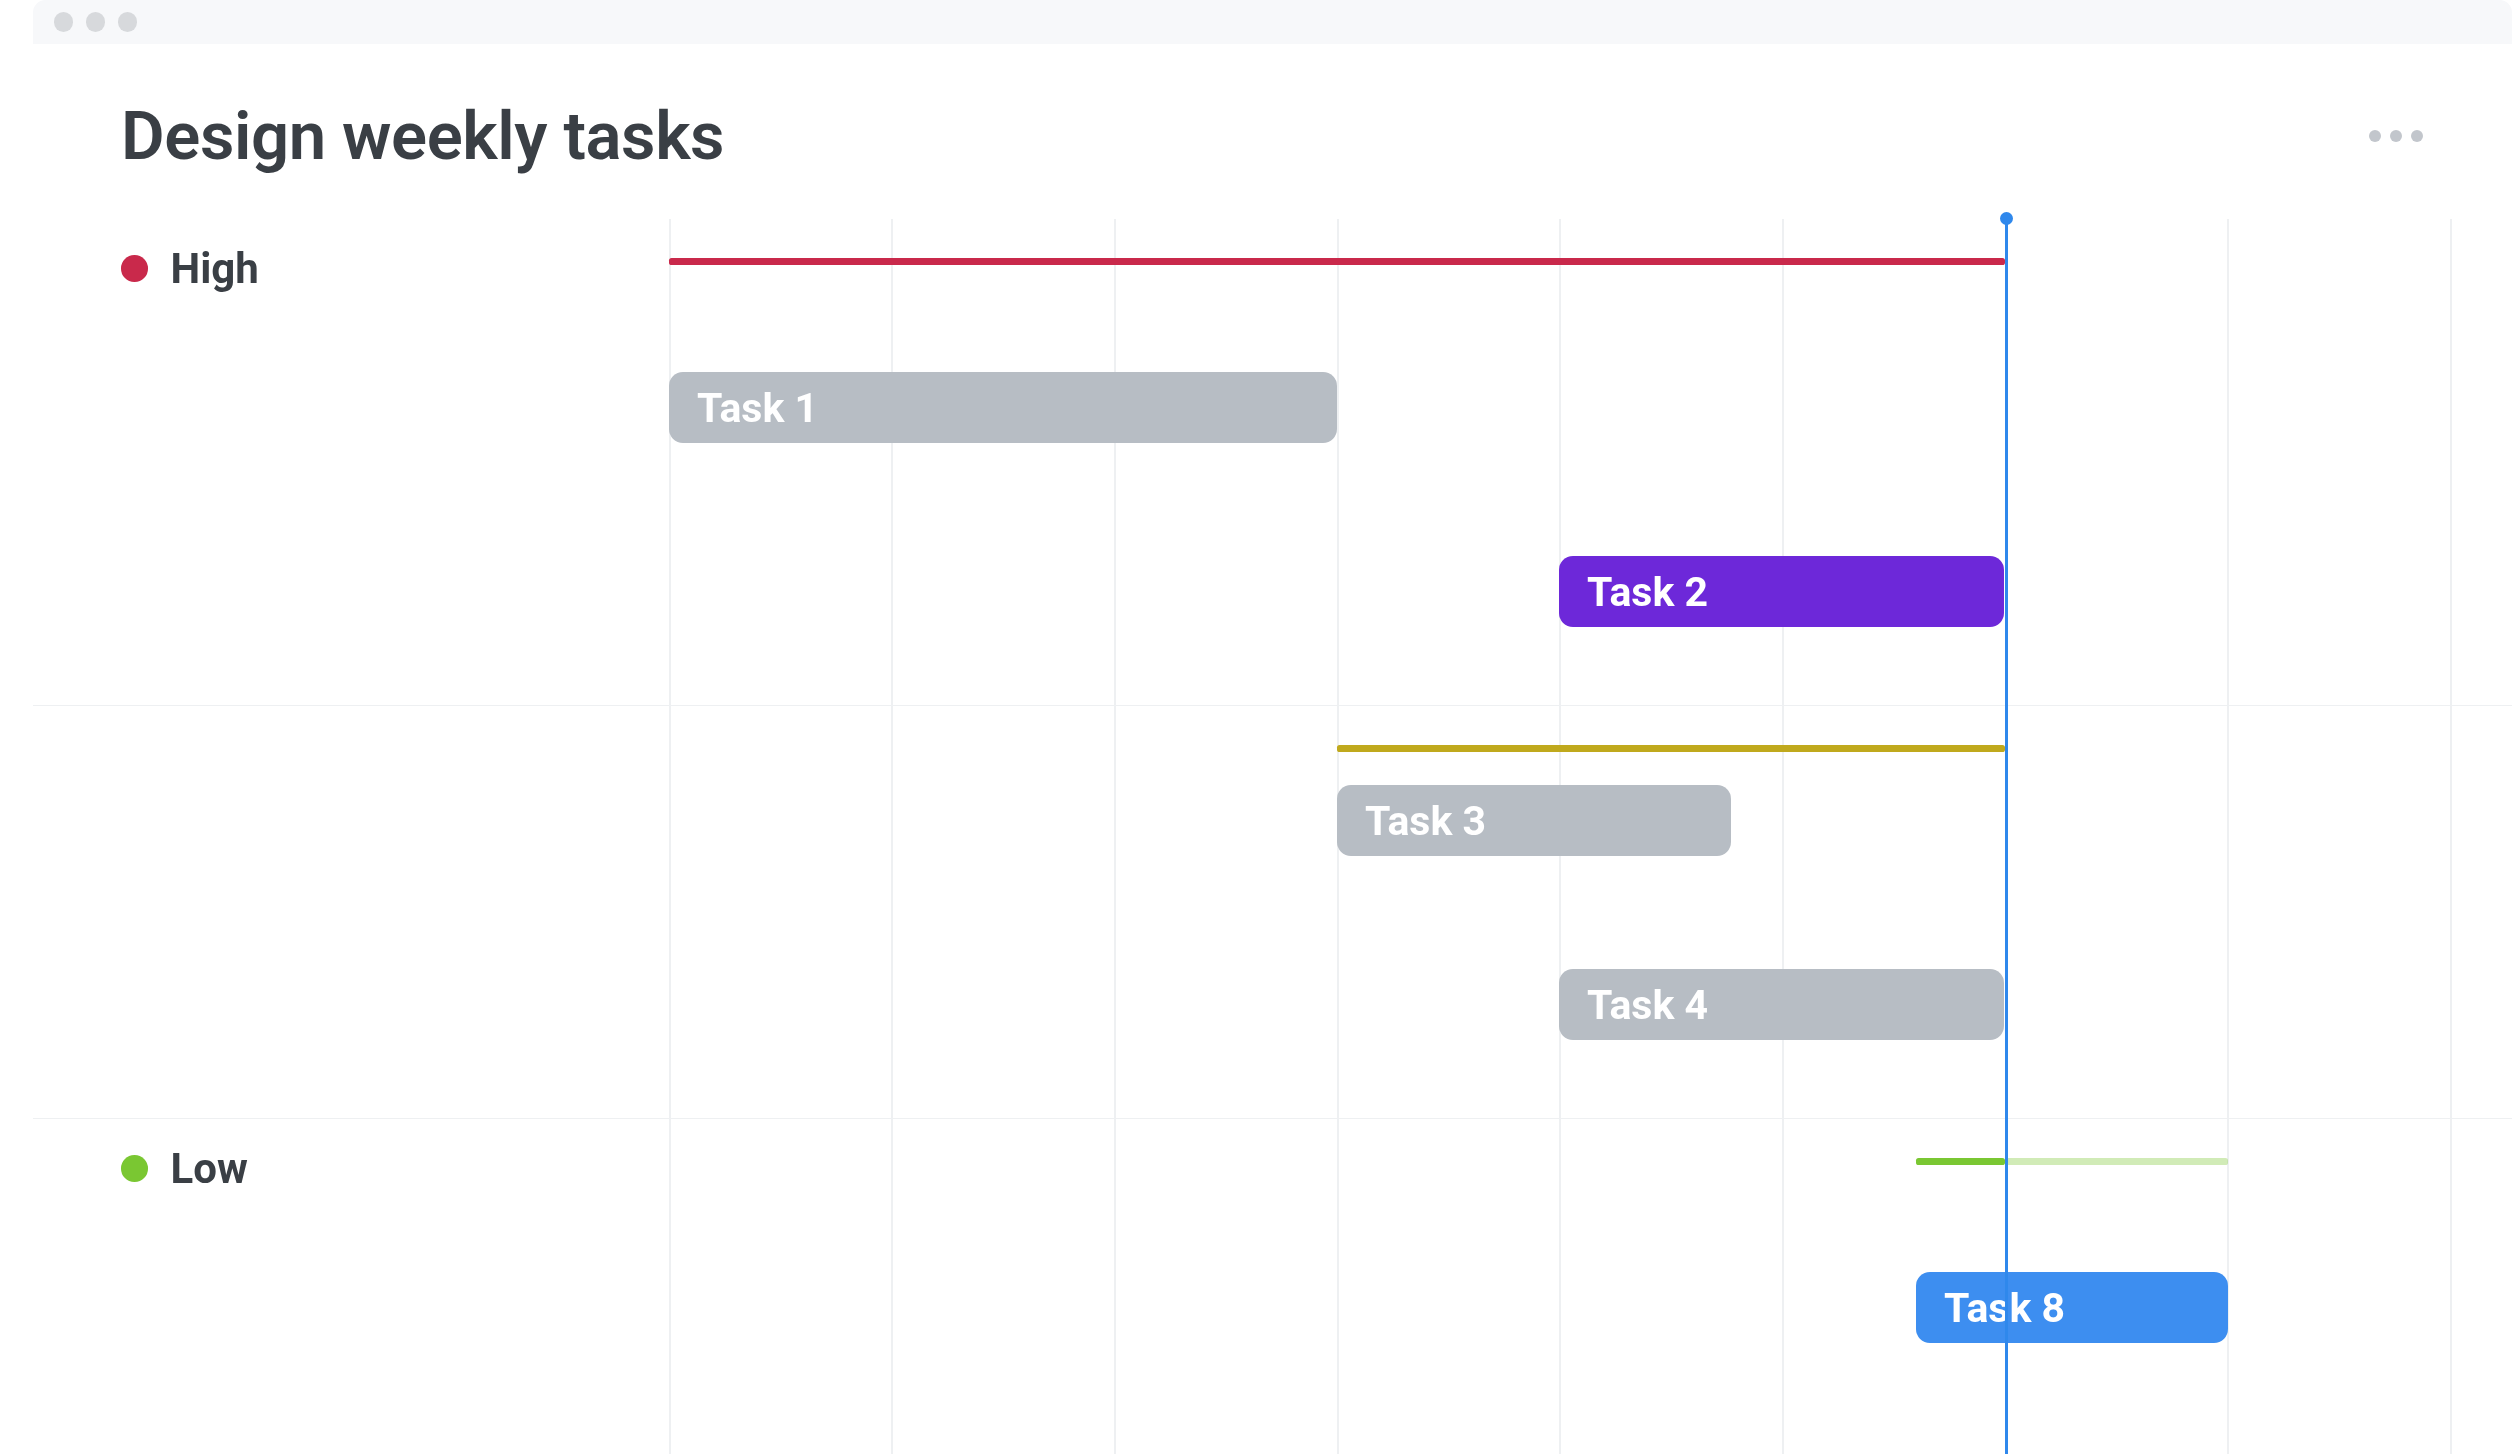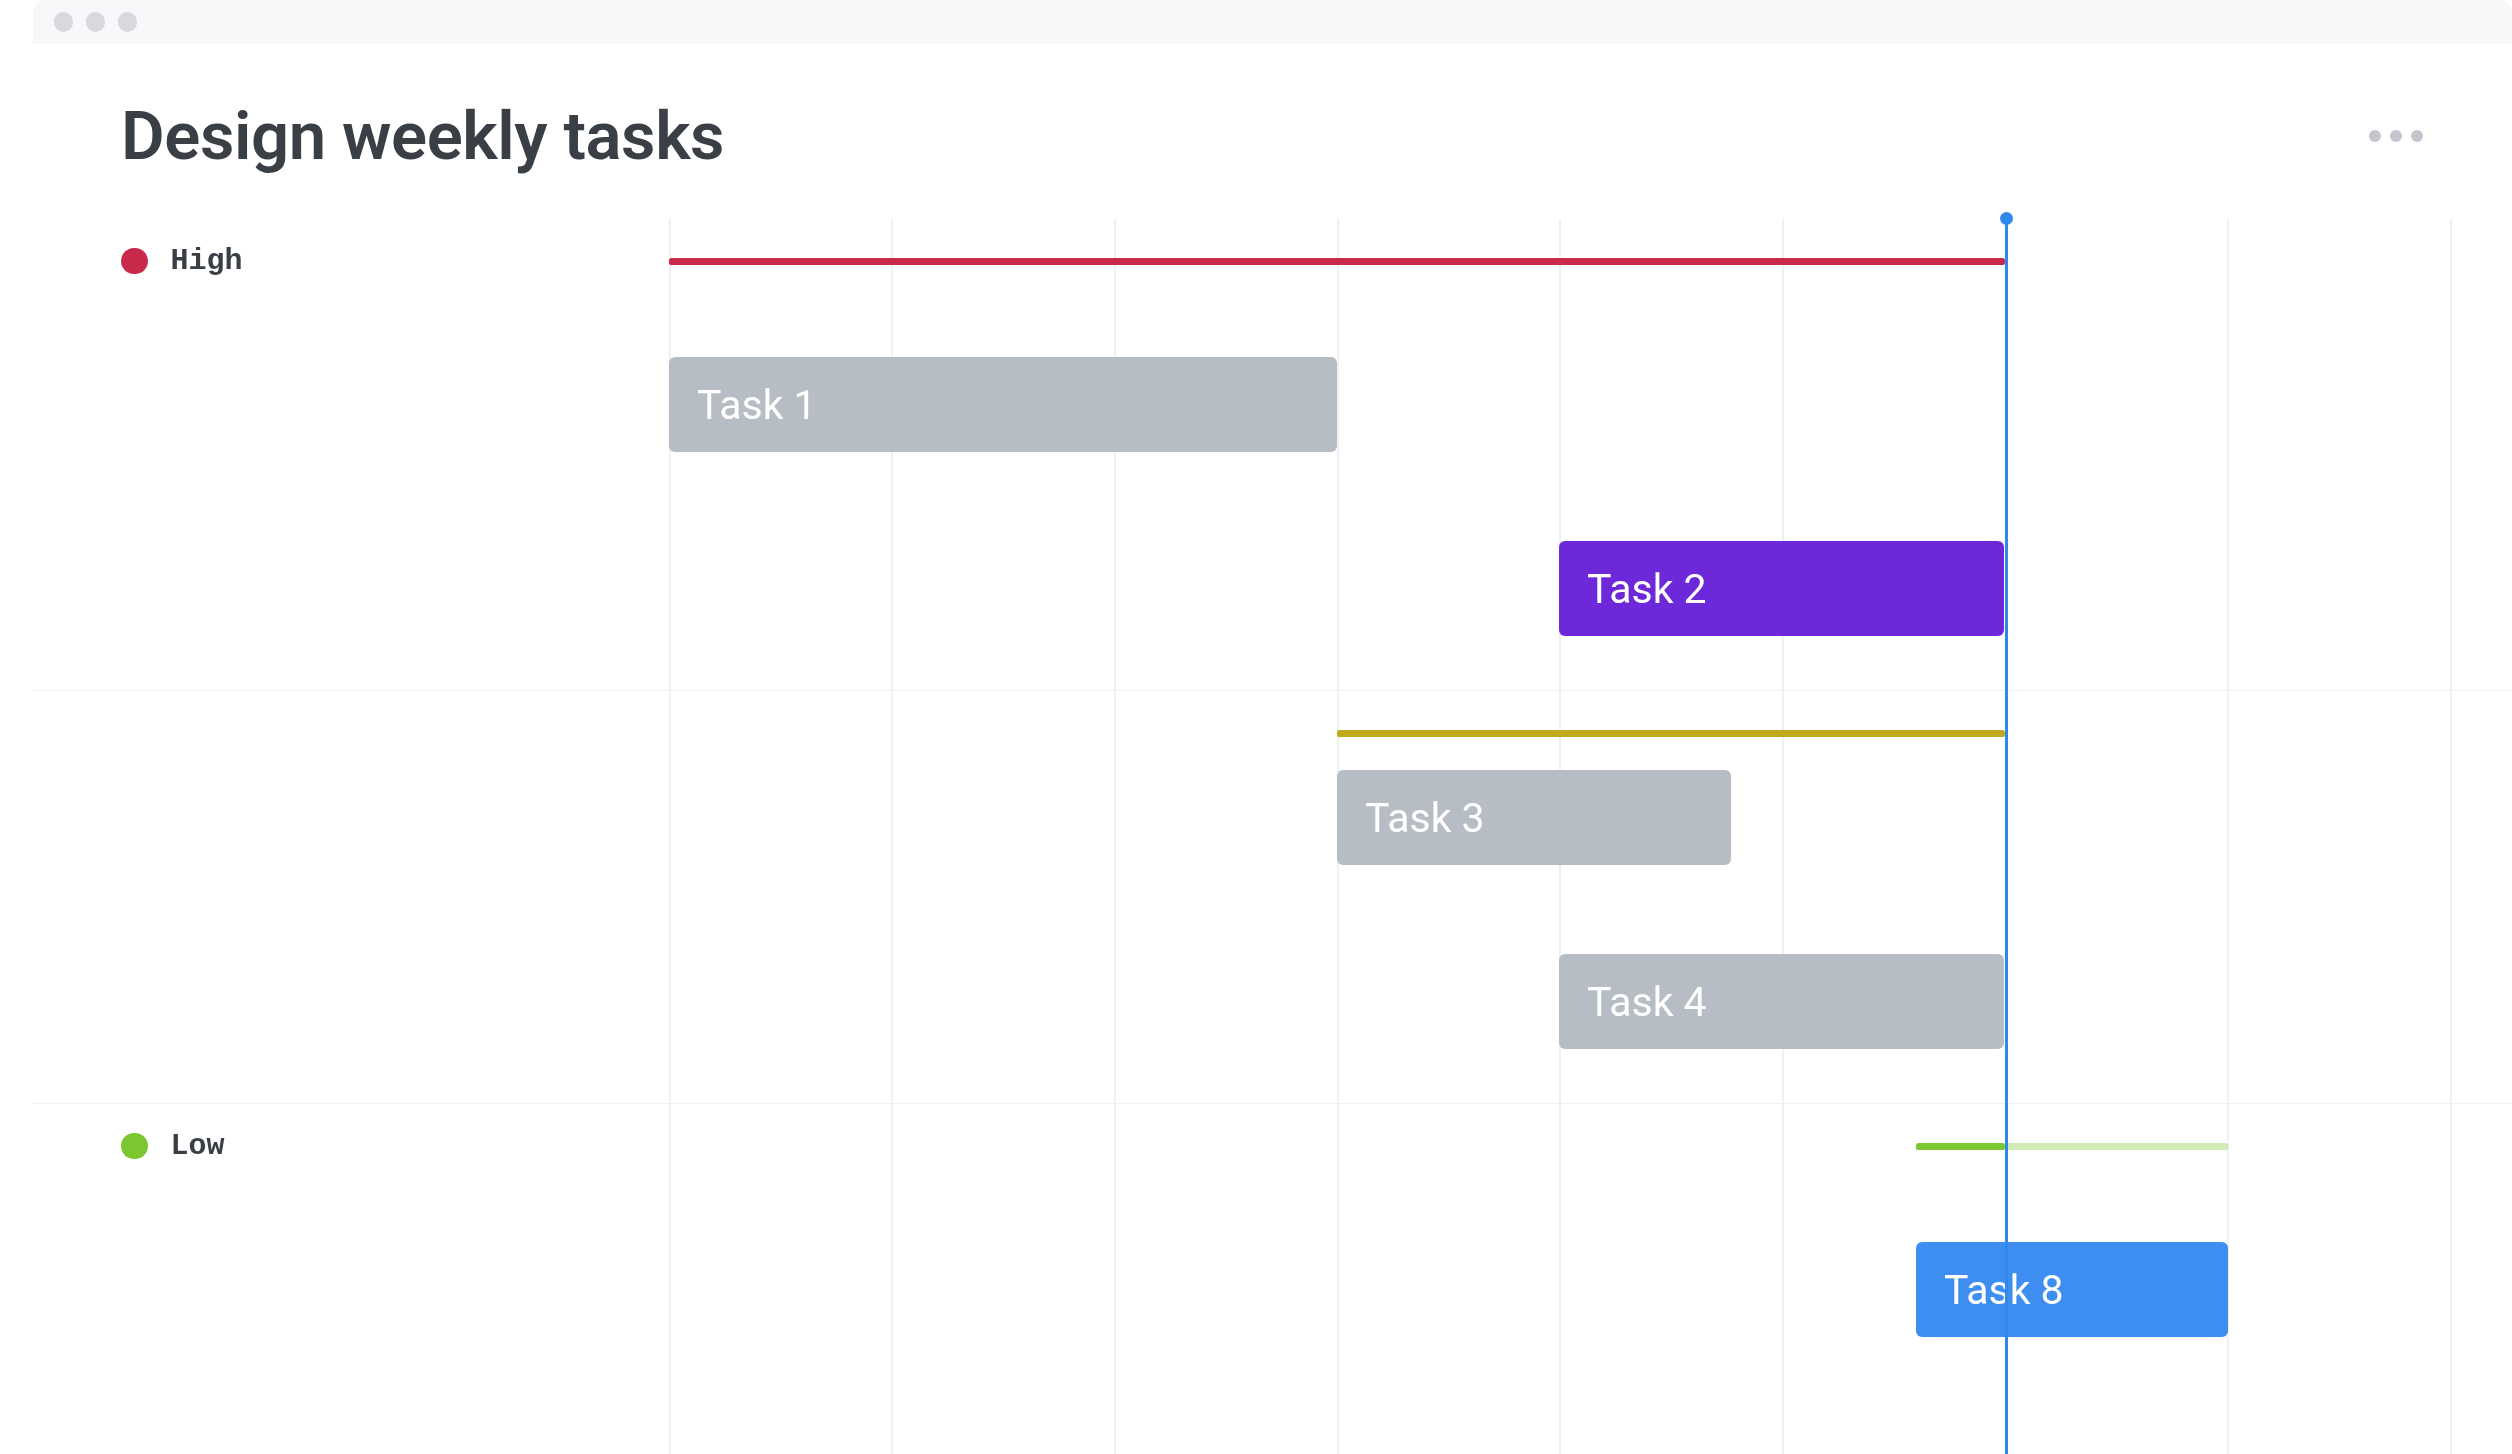--- a/index.html
+++ b/index.html
@@ -107,24 +107,23 @@
     display: flex;
     align-items: center;
     gap: 23px;
     padding: 25px 0 0 88px;
   }
   .group-dot {
     width: 26.5px; height: 26.5px;
     border-radius: 50%;
   }
   .group-label {
-    font-size: 30px;
+    font-size: 42px;
     font-weight: 700;
     color: #3a3f45;
-    font-family: Liberation Mono, monospace;
   }
 
   .group-bar-row {
     position: absolute;
     top: 39px;
     left: 0; right: 0;
     height: 7px;
     pointer-events: none;
   }
   .group-bar {
@@ -135,28 +134,28 @@
   .group-bar.faded {
     opacity: 0.35;
   }
 
   .task-row {
     position: relative;
     height: 184px;
   }
   .task-bar {
     position: absolute;
-    height: 95px;
-    border-radius: 6px;
+    height: 71px;
+    border-radius: 14px;
     display: flex;
     align-items: center;
     padding: 0 28px;
     color: #ffffff;
     font-size: 41px;
-    font-weight: 400;
+    font-weight: 700;
     cursor: pointer;
   }
   .task-bar.gray { background: #b7bdc4; }
   .task-bar.orange { background: #6d28d9; }
   .task-bar.blue { background: #3d8ef0; }
 
   .c-crimson { background: #c9294b; }
   .c-olive  { background: #c0a91d; }
   .c-green  { background: #7ac732; }
 </style>

